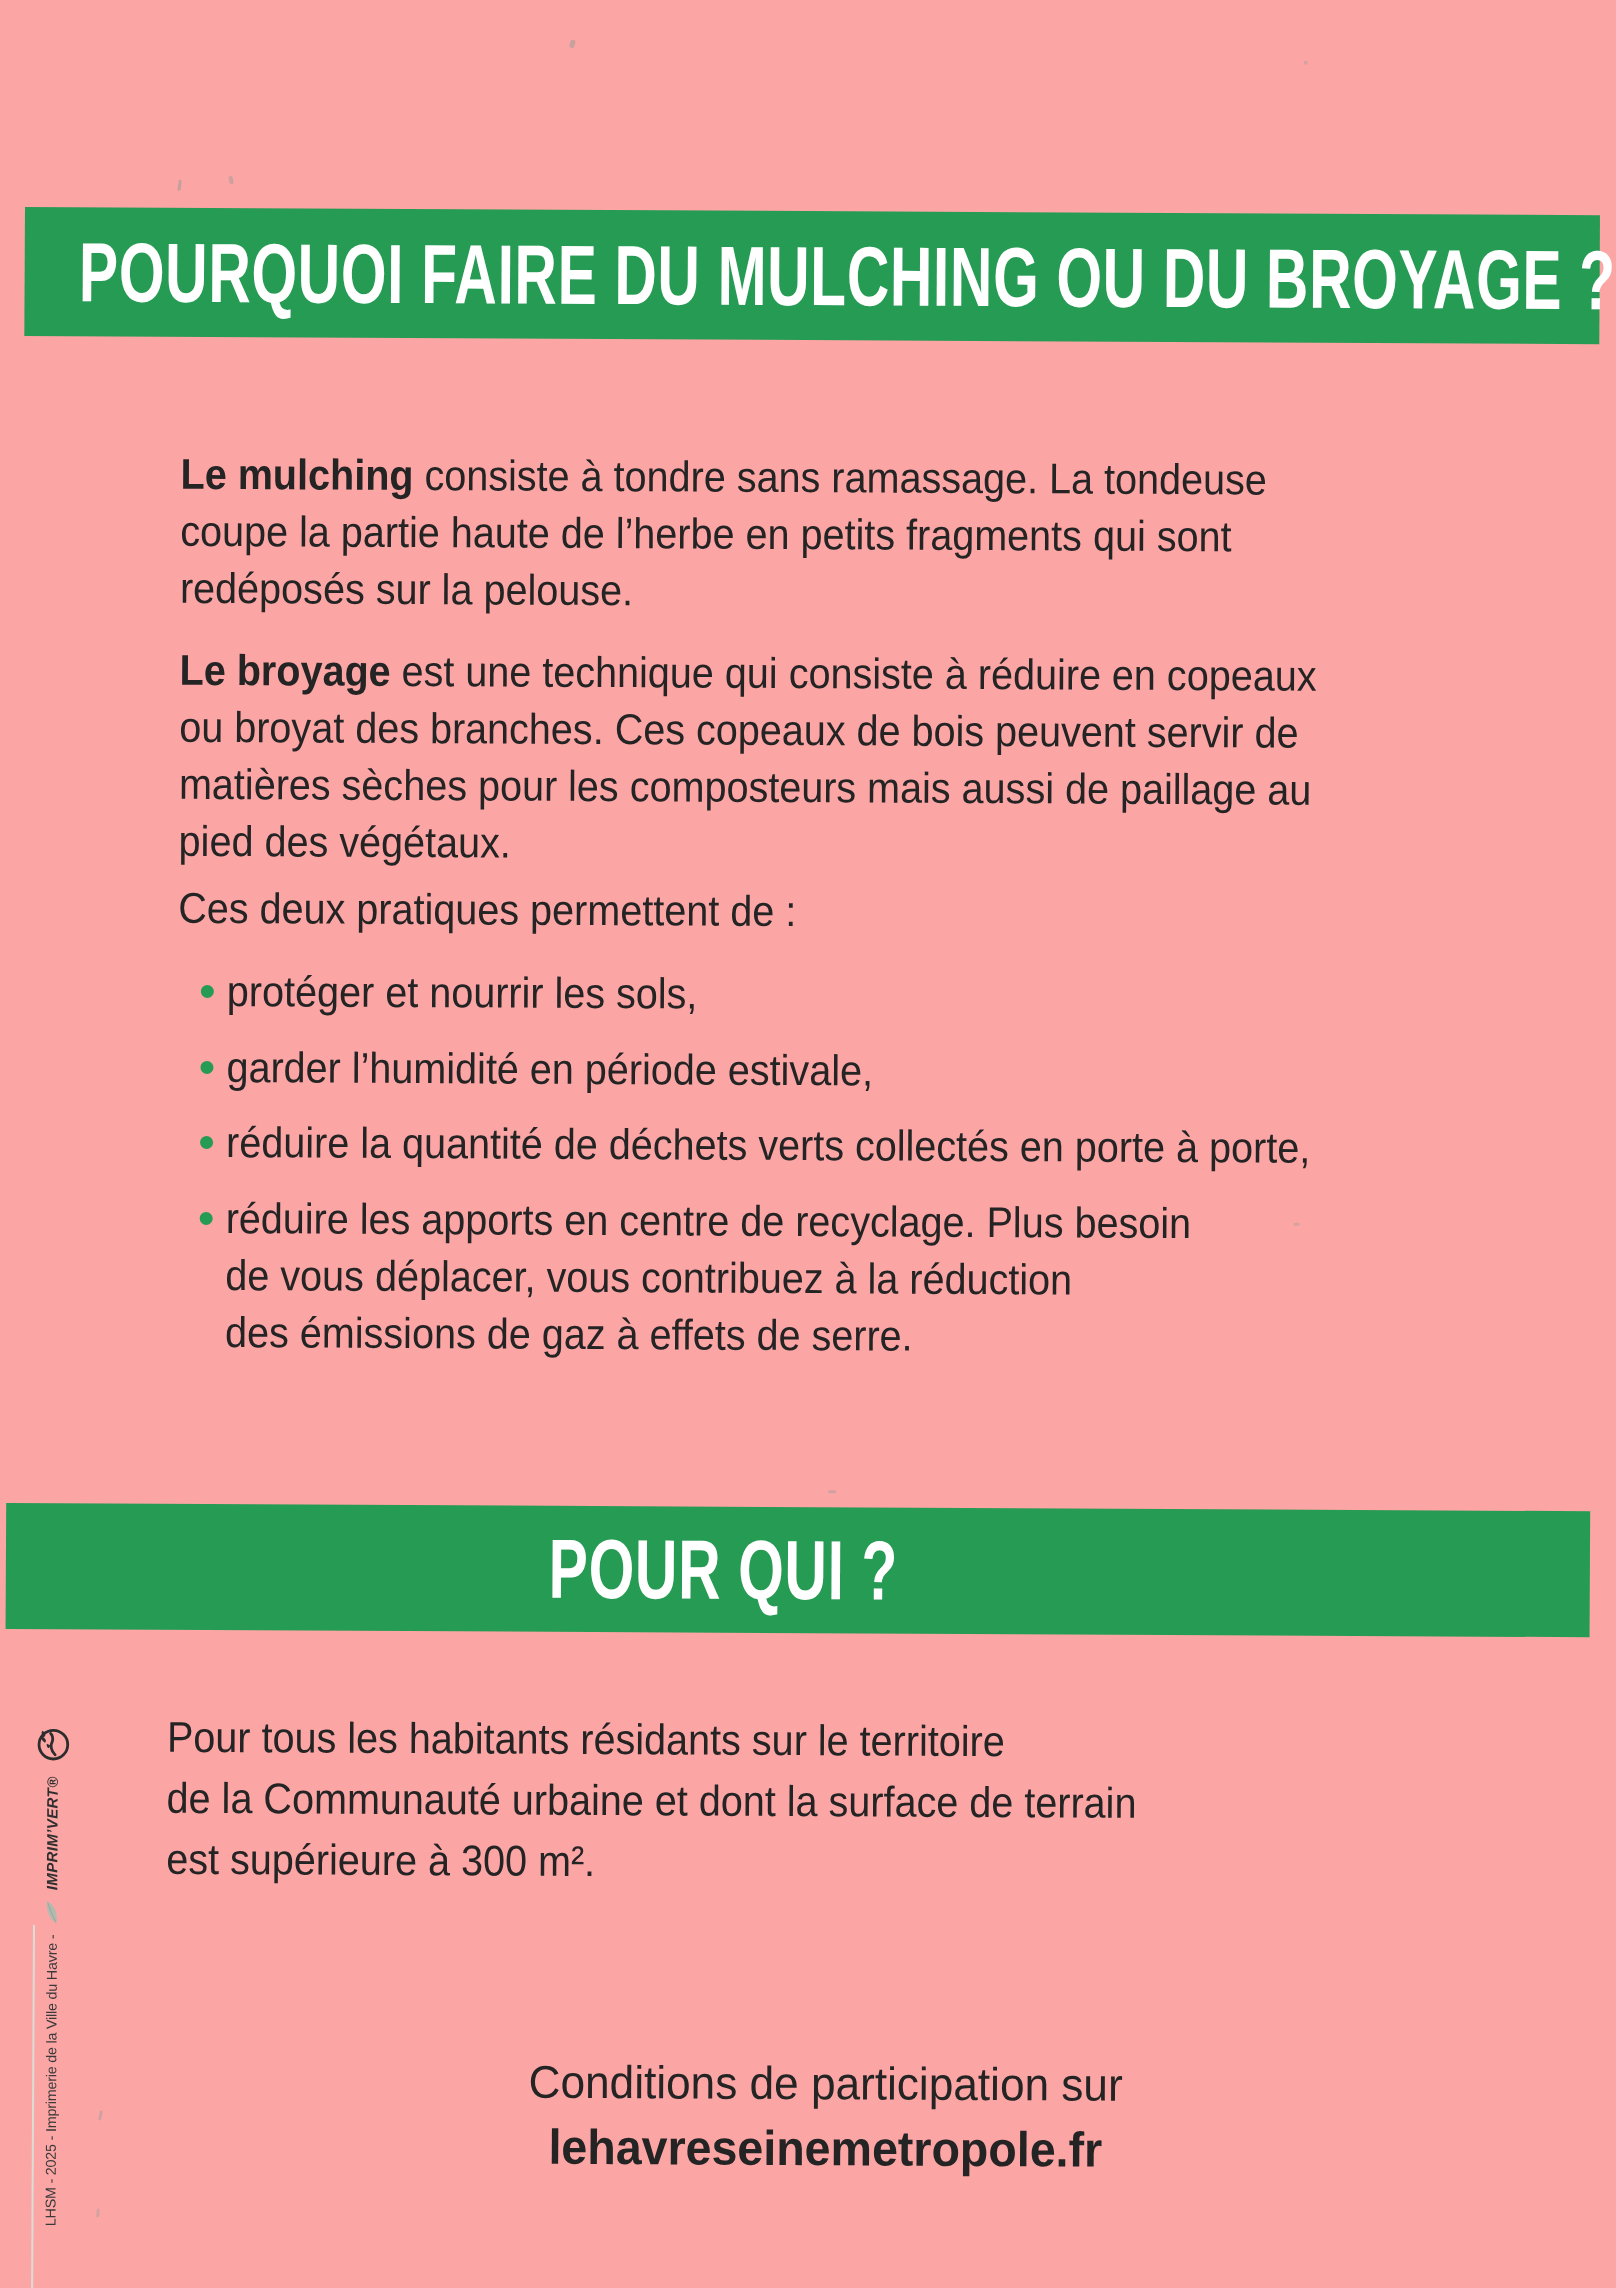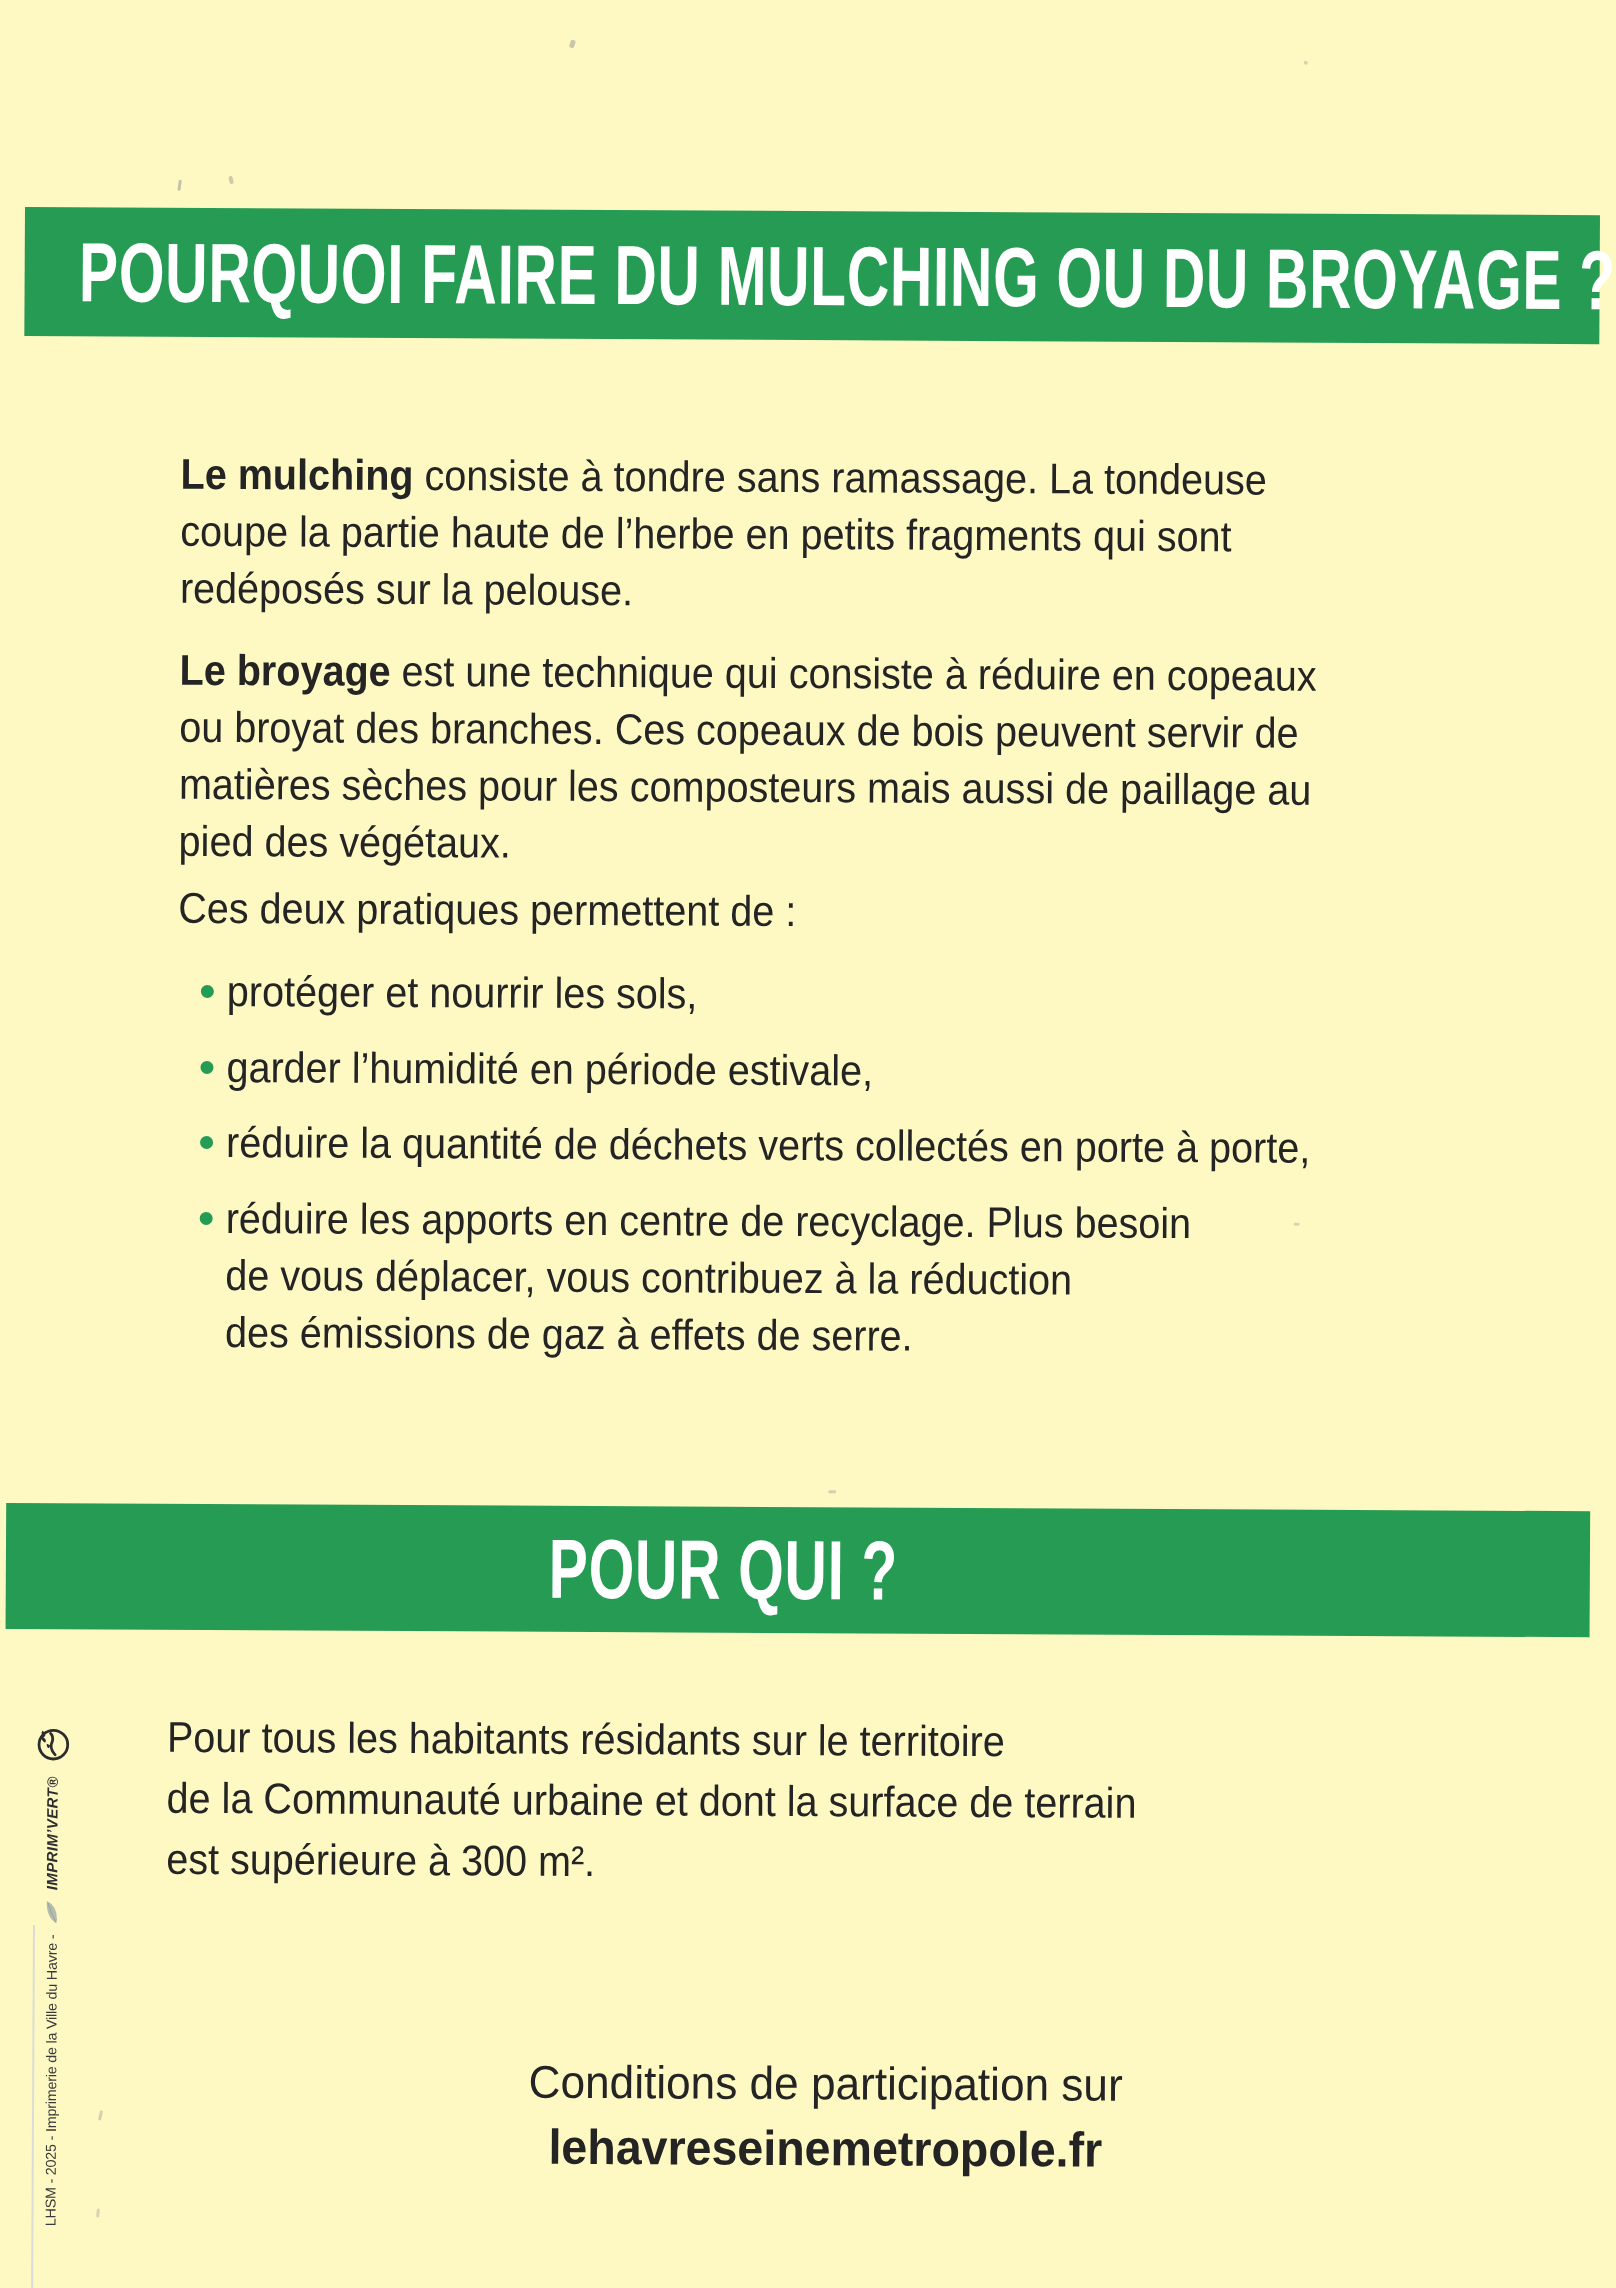--- a/index.html
+++ b/index.html
@@ -1,18 +1,18 @@
 <!DOCTYPE html>
 <html style="font-size:14.8px"><head>
 <meta charset="utf-8">
 <style>
   html,body{margin:0;padding:0;background:#e8e8e8;}
   .sheet{
     position:relative;width:1617px;height:2289px;overflow:hidden;
-    background:#fef9c3;font-family:"Liberation Sans",sans-serif;color:#242424;
+    background:#fca5a5;font-family:"Liberation Sans",sans-serif;color:#242424;
   }
   .tilt{position:absolute;inset:0;transform:rotate(0.3deg);transform-origin:25px 207px;}
 
   
   .banner{position:absolute;display:flex;align-items:center;justify-content:center;}
   .banner-why{left:25px;top:207px;width:1575px;height:129px;}
   .banner-who{left:13px;top:1503px;width:1584px;height:126px;}
   .banner-text{
     color:#ffffff;font-weight:700;font-size:84px;line-height:84px;
     white-space:nowrap;letter-spacing:0.9px;

